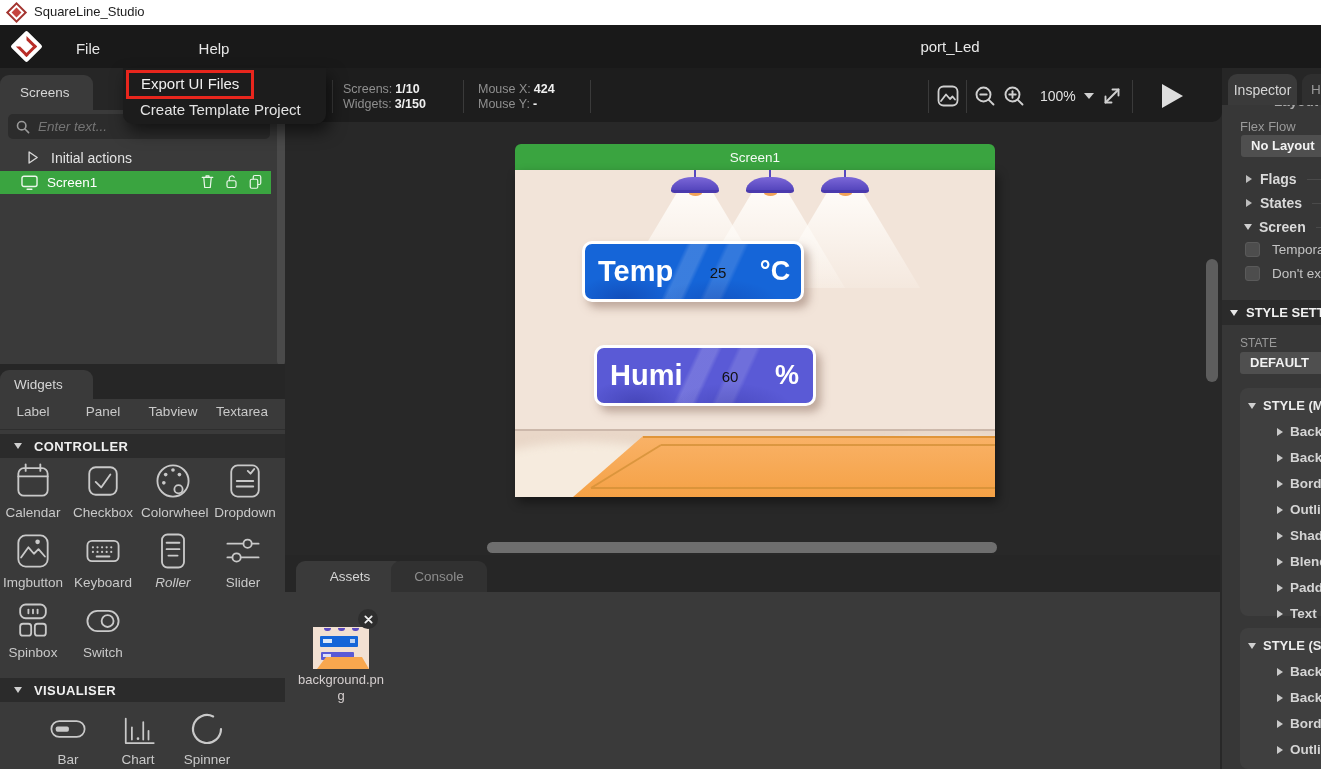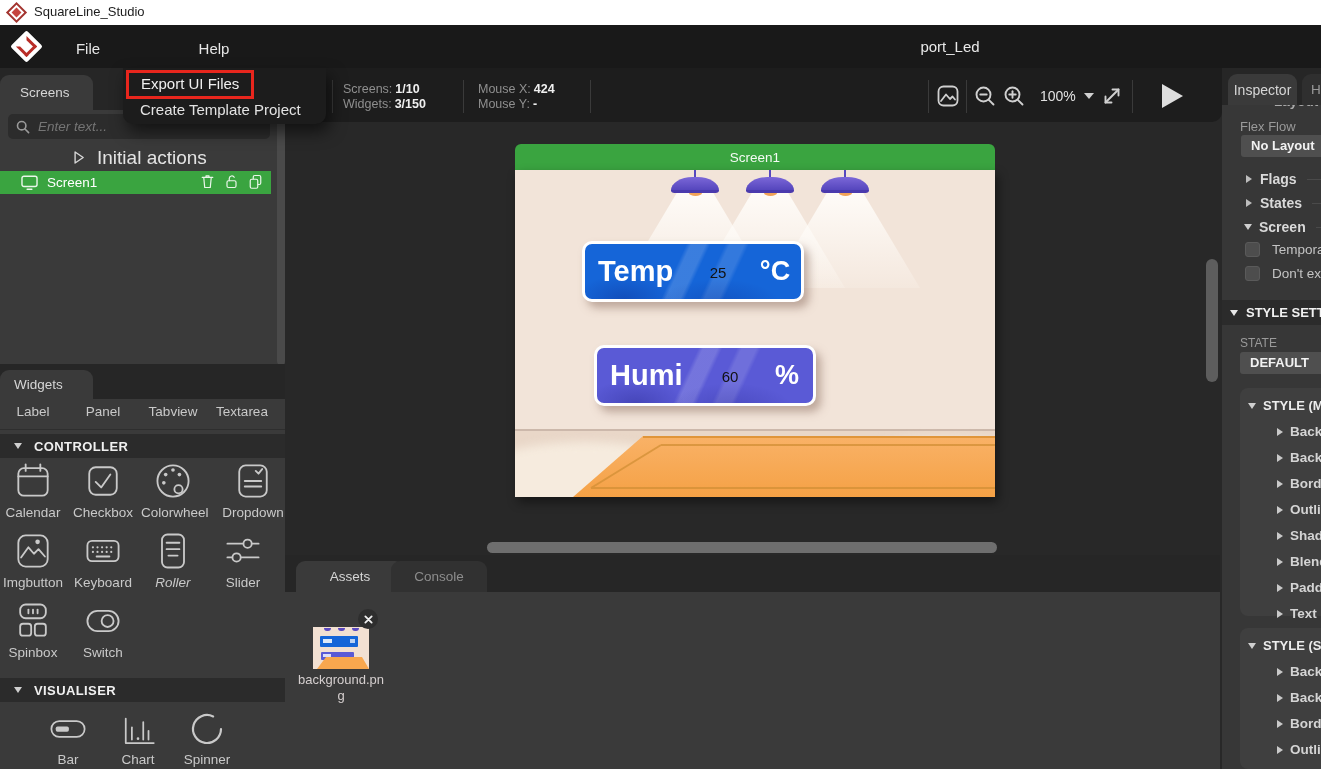--- a/index.html
+++ b/index.html
@@ -25,21 +25,21 @@
   .dd-item1{display:inline-block;margin:2px 0 0 3px;padding:2px 12px 4px 12px;color:#efefef;font-size:15px;}
   .dd-item2{padding:2px 0 4px 17px;color:#e3e3e3;font-size:15px;}
   
   .lp-body{left:0;top:68px;width:285px;height:701px;background:#3a3a3a;}
   .lp-darkstrip{left:0;top:68px;width:285px;height:42px;background:#262626;}
   .tab{background:#3a3a3a;border-radius:9px 9px 0 0;display:flex;align-items:center;color:#d6d6d6;font-size:13.5px;}
   .screens-tab{left:0;top:75px;width:93px;height:35px;padding-left:20px;box-sizing:border-box;}
   .searchbox{left:8px;top:114px;width:262px;height:25px;background:#2c2c2c;border-radius:5px;display:flex;align-items:center;}
   .searchbox svg{margin:0 6px 0 8px;}
   .searchbox input{background:transparent;border:none;outline:none;color:#9a9a9a;font-style:italic;font-size:13.5px;width:200px;font-family:"Liberation Sans",sans-serif;}
-  .row-initial{left:0;top:146px;width:271px;height:23px;display:flex;align-items:center;color:#e3e3e3;font-size:19px;margin-left:46px;}
+  .row-initial{left:0;top:146px;width:271px;height:23px;display:flex;align-items:center;color:#e3e3e3;font-size:14px;}
   .row-screen{left:0;top:171px;width:271px;height:23px;background:var(--accent-green,#3aa440);display:flex;align-items:center;color:#fff;font-size:13.5px;}
   .row-actions{position:absolute;right:8px;top:2px;display:flex;gap:9px;}
   .scrolltrack-v{left:277px;top:112px;width:8px;height:253px;background:#4a4a4a;border-radius:4px;}
   .lp-darkstrip2{left:0;top:364px;width:285px;height:35px;background:#262626;}
   .widgets-tab{left:0;top:370px;width:93px;height:29px;padding-left:14px;box-sizing:border-box;}
   .quick-label{top:404px;width:64px;text-align:center;color:#c9c9c9;font-size:13.5px;}
   .quick-divider{left:0;top:429px;width:285px;height:1px;background:#2e2e2e;}
   .sec-header{left:0;width:285px;height:24px;background:#2b2b2b;display:flex;align-items:center;color:#f0f0f0;font-size:13px;font-weight:bold;letter-spacing:.4px;}
   .car-d{width:0;height:0;border-left:4.5px solid transparent;border-right:4.5px solid transparent;border-top:6px solid #cfcfcf;}
   .car-r{width:0;height:0;border-top:4.5px solid transparent;border-bottom:4.5px solid transparent;border-left:6px solid #bdbdbd;}
@@ -221,21 +221,21 @@
     <svg class="wicon" width="44" height="44" viewBox="0 0 48 48">
       <circle cx="24" cy="24" r="17"></circle>
         <circle cx="30" cy="33" r="4.5" fill="#3a3a3a"></circle>
       <circle cx="16" cy="17" r="2" fill="#c9c9c9" stroke="none"></circle>
         <circle cx="24" cy="12" r="2" fill="#c9c9c9" stroke="none"></circle>
       <circle cx="31" cy="17" r="2" fill="#c9c9c9" stroke="none"></circle>
         <circle cx="14" cy="26" r="2" fill="#c9c9c9" stroke="none"></circle>
     </svg>
     <div class="wlabel">Colorwheel</div>
   </div>
-  <div class="abs widget-cell" style="left:221px;top:459px;">
+  <div class="abs widget-cell" style="left:213px;top:459px;">
     <svg class="wicon" width="44" height="44" viewBox="0 0 48 48">
       <rect x="9" y="7" width="30" height="34" rx="7"></rect>
         <polyline points="27,13 30,16 34,11"></polyline>
         <line x1="15" y1="24" x2="33" y2="24"></line>
         <line x1="15" y1="30" x2="33" y2="30"></line>
     </svg>
     <div class="wlabel">Dropdown</div>
   </div>
 
   <div class="abs widget-cell" style="left:1px;top:529px;">

